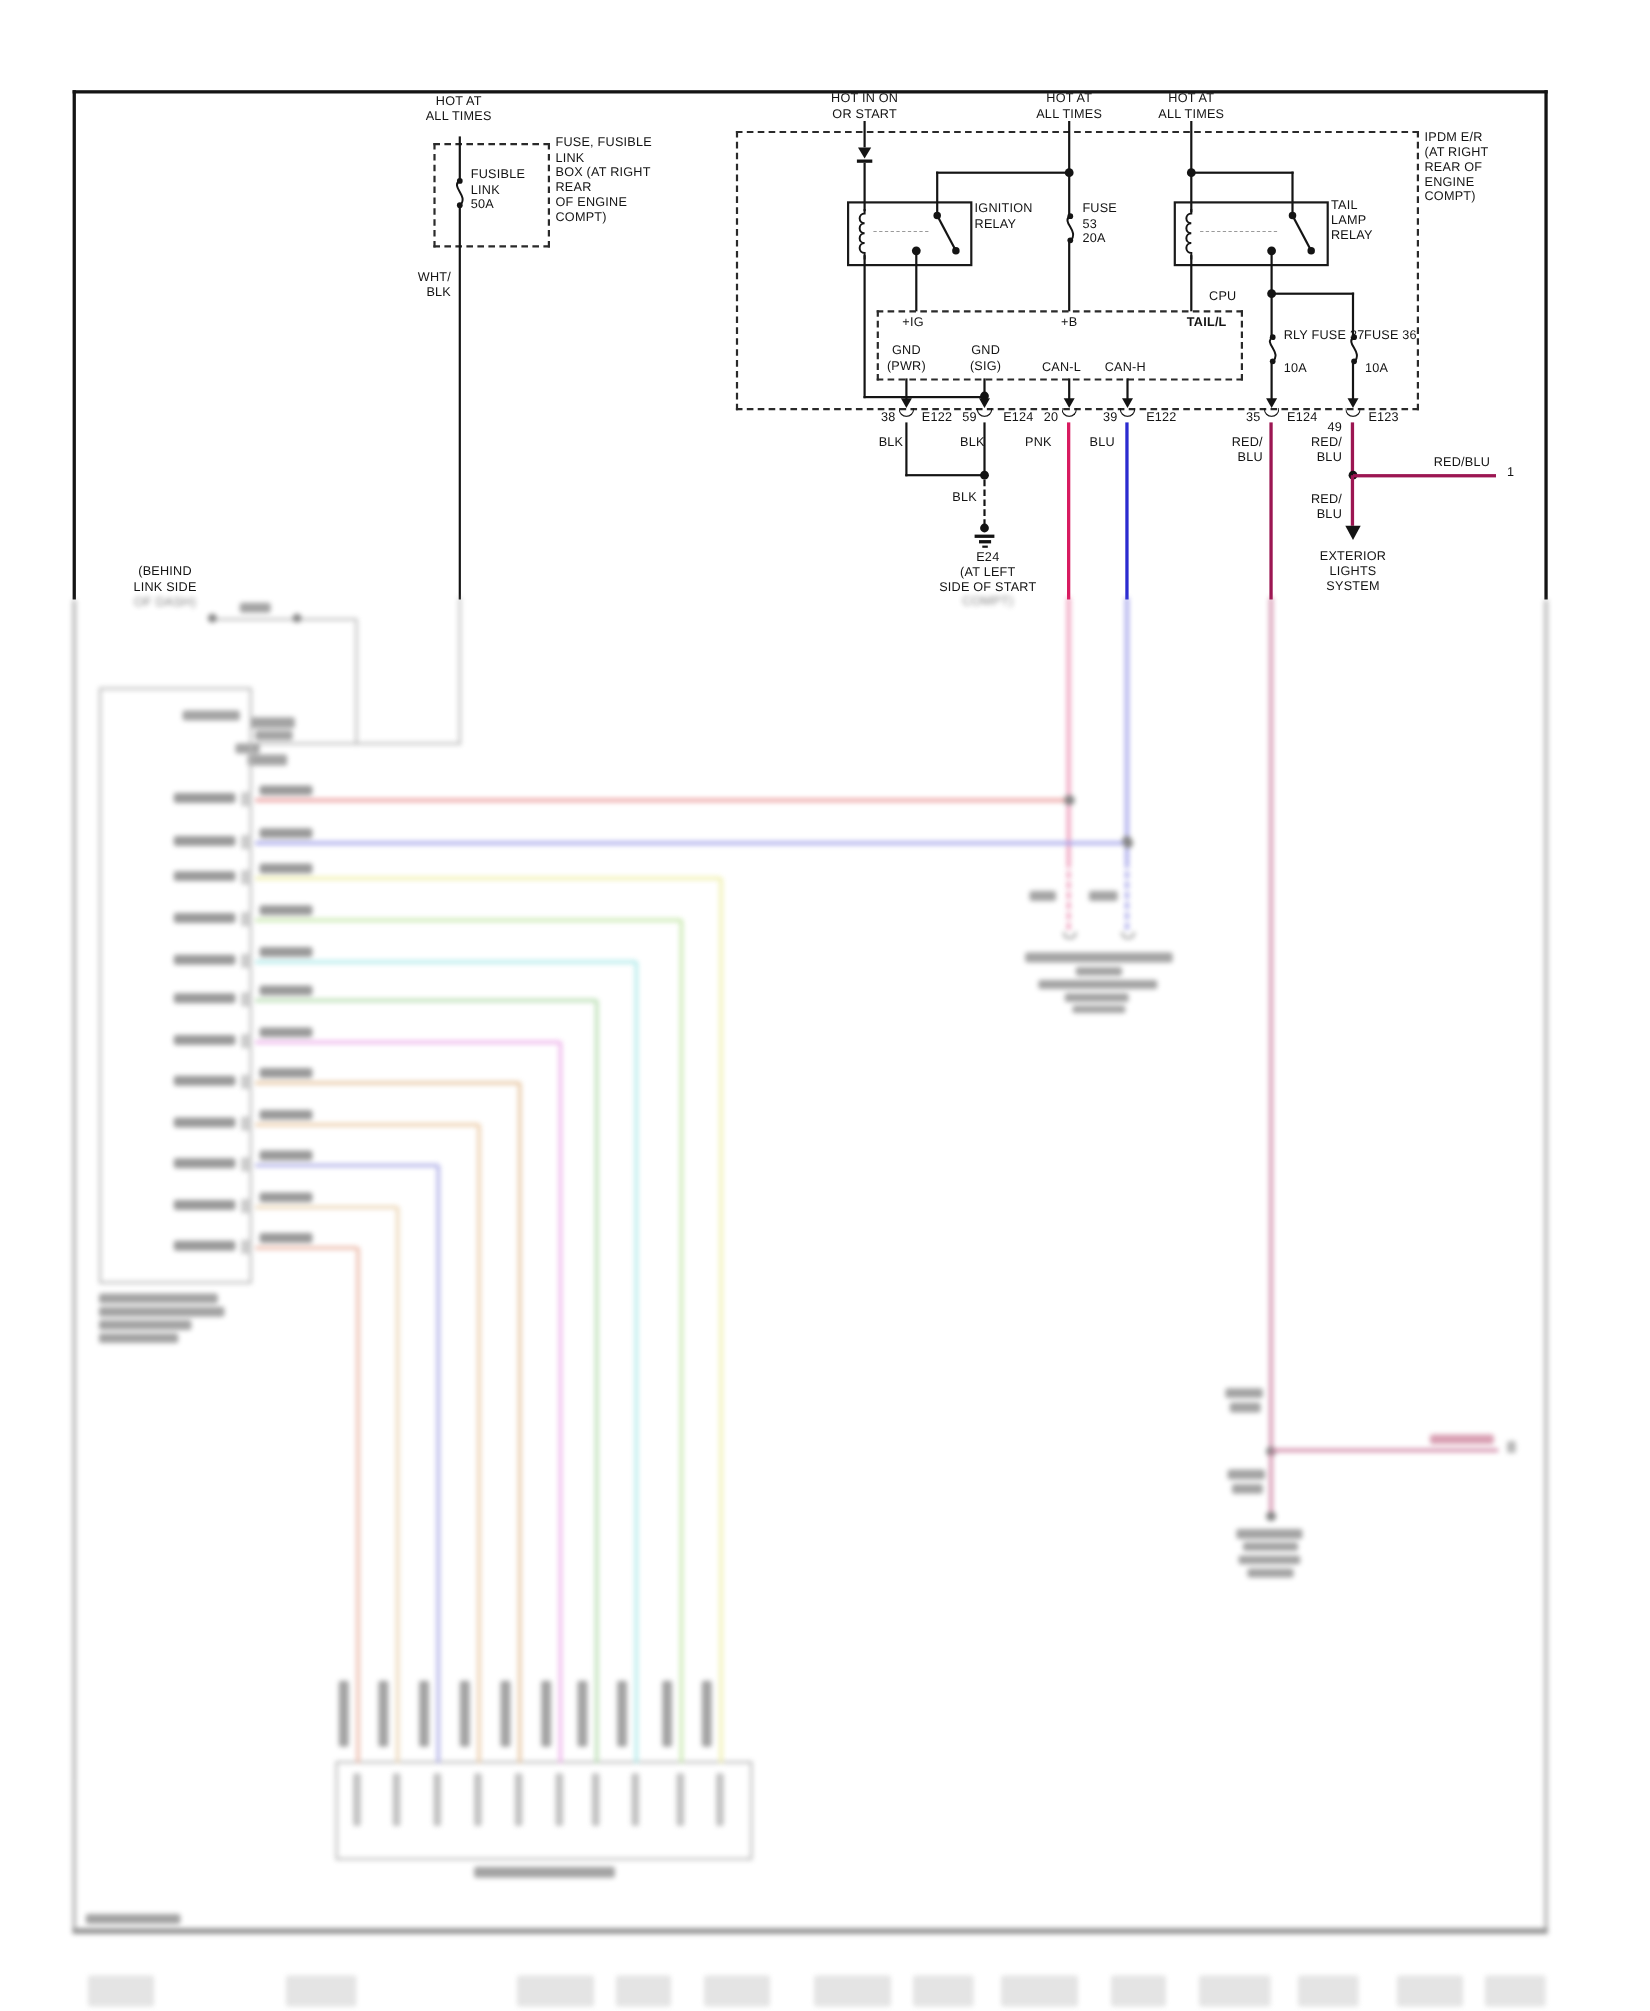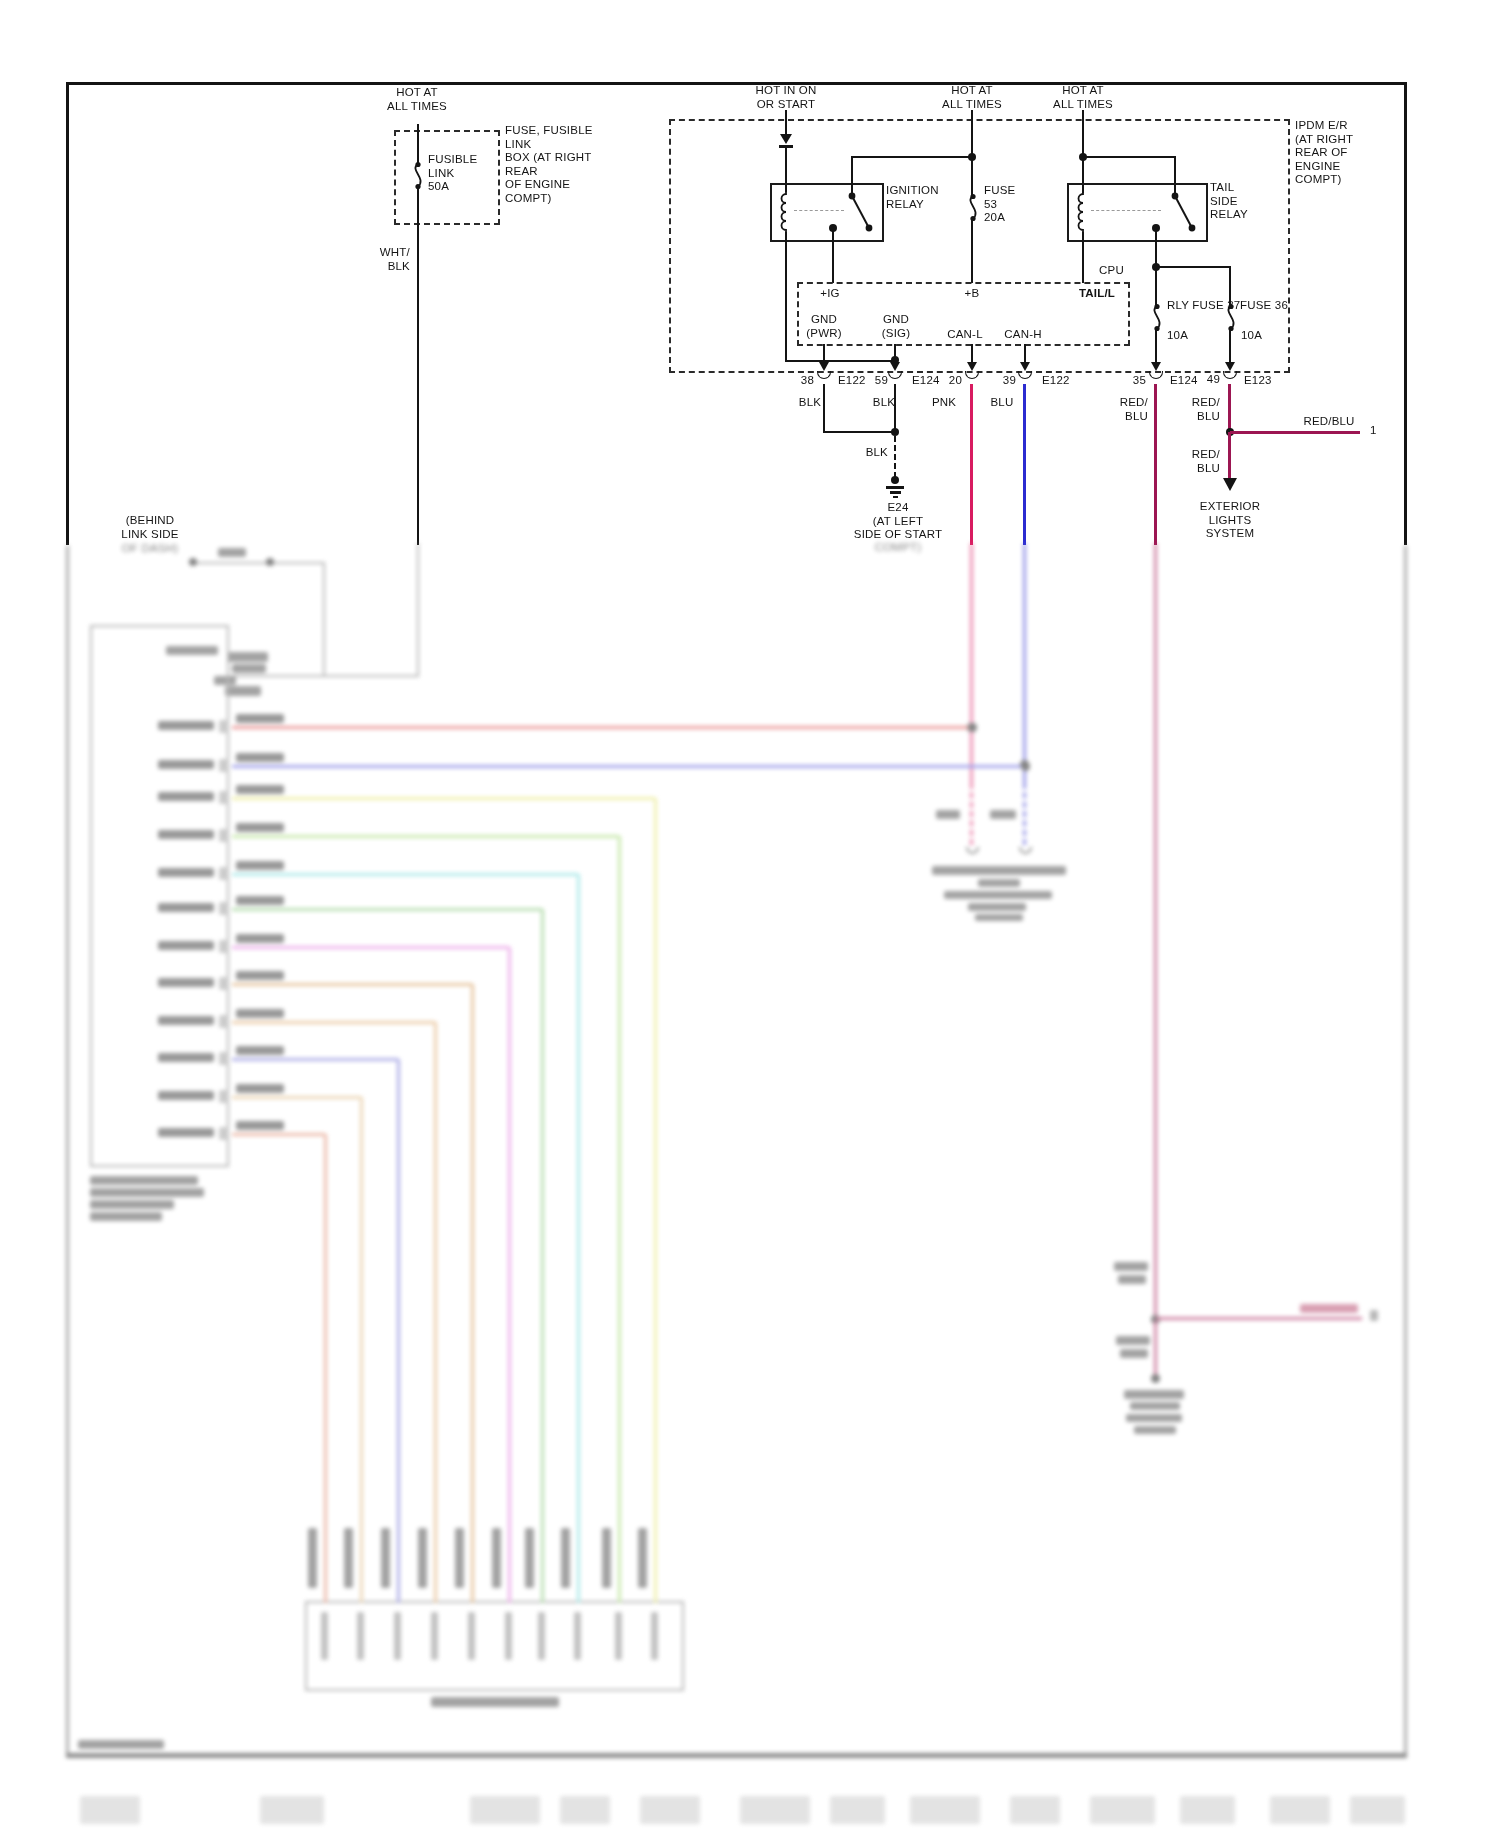--- a/index.html
+++ b/index.html
@@ -116,21 +116,21 @@
     <path d="M9 0 v4 a4.5 4.5 0 0 0 0 9 a4.5 4.5 0 0 0 0 9 a4.5 4.5 0 0 0 0 9 a4.5 4.5 0 0 0 0 9 v6" stroke="#141414" stroke-width="1.8" fill="none"></path>
   </svg>
   <div class="actline" style="left:1091px;top:210px;width:70px;"></div>
   <svg style="left:1165px;top:188px;" width="36" height="46" viewBox="0 0 36 46">
     <line x1="10" y1="8" x2="27" y2="40" stroke="#141414" stroke-width="2"></line>
     <circle cx="10" cy="8" r="3.4" fill="#141414"></circle>
       <circle cx="27" cy="40" r="3.4" fill="#141414"></circle>
   </svg>
   <div class="dot" style="left:1152px;top:224px;"></div>
   <div class="t" style="left:1210px;top:181px;">TAIL
-SIDE
+LAMP
 RELAY</div>
   <div class="v" style="left:1082px;top:232px;height:51px;"></div>
   <div class="v" style="left:1155px;top:231px;height:38px;"></div>
   <div class="dot" style="left:1152px;top:263px;"></div>
   <div class="h" style="left:1155px;top:266px;width:76px;"></div>
 
   <div class="v" style="left:1155px;top:266px;height:41px;"></div>
   <svg style="left:1148px;top:304px;" width="18" height="28" viewBox="0 0 18 28">
     <path d="M9 2 C0 8 18 16 9 25" stroke="#141414" stroke-width="1.8" fill="none"></path>
     <circle cx="9" cy="2.5" r="2.6" fill="#141414"></circle>
@@ -184,21 +184,21 @@
 
   <div class="t tr" style="left:790px;top:374px;width:24px;">38</div>
   <div class="t" style="left:838px;top:374px;">E122</div>
   <div class="t tr" style="left:864px;top:374px;width:24px;">59</div>
   <div class="t" style="left:912px;top:374px;">E124</div>
   <div class="t tr" style="left:938px;top:374px;width:24px;">20</div>
   <div class="t tr" style="left:992px;top:374px;width:24px;">39</div>
   <div class="t" style="left:1042px;top:374px;">E122</div>
   <div class="t tr" style="left:1122px;top:374px;width:24px;">35</div>
   <div class="t" style="left:1170px;top:374px;">E124</div>
-  <div class="t tr" style="left:1196px;top:373px;width:24px;">49</div>
+  <div class="t tr" style="left:1196px;top:383px;width:24px;">49</div>
   <div class="t" style="left:1244px;top:374px;">E123</div>
 
   <div class="t tc" style="left:794px;top:396px;width:32px;">BLK</div>
   <div class="t tc" style="left:868px;top:396px;width:32px;">BLK</div>
   <div class="t tc" style="left:928px;top:396px;width:32px;">PNK</div>
   <div class="t tc" style="left:986px;top:396px;width:32px;">BLU</div>
   <div class="t tr" style="left:1106px;top:396px;width:42px;">RED/
 BLU</div>
   <div class="t tr" style="left:1178px;top:396px;width:42px;">RED/
 BLU</div>

